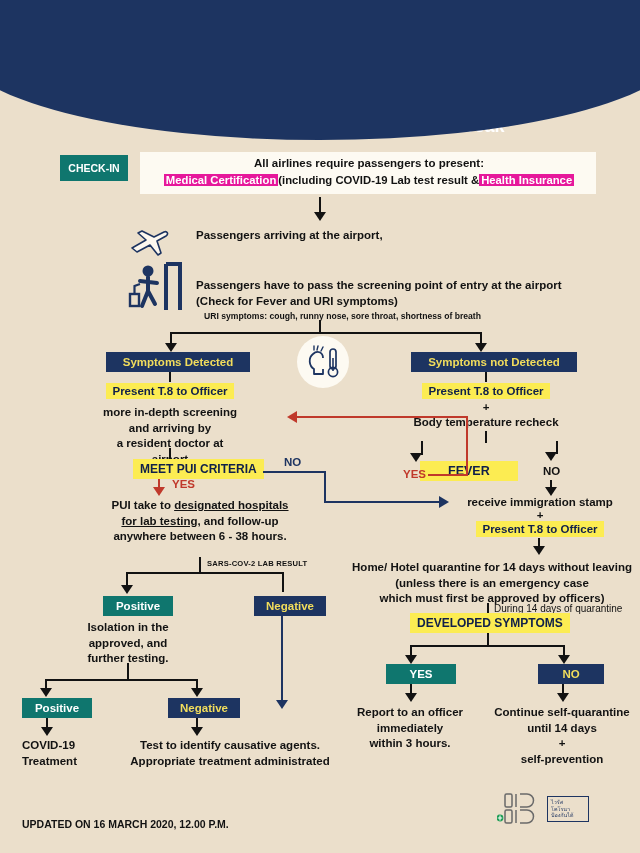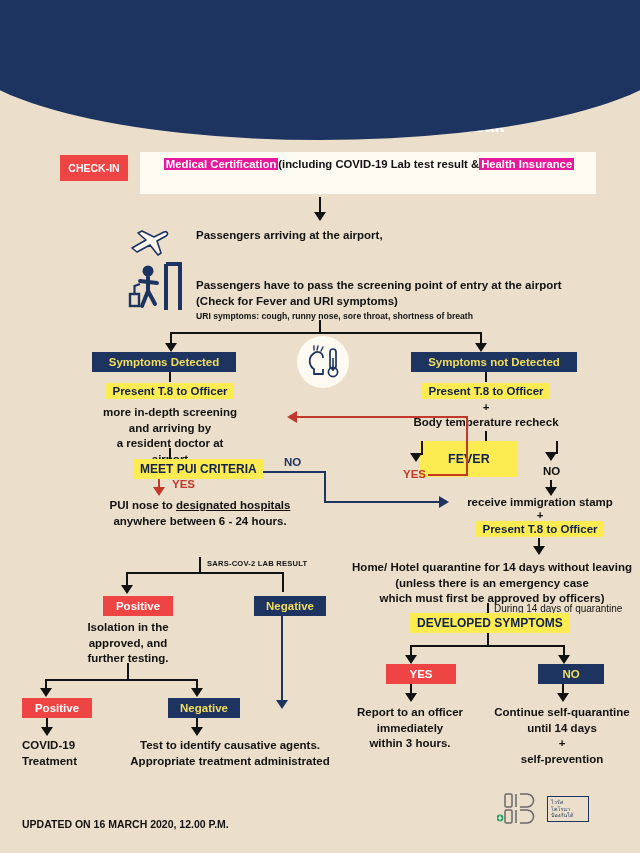--- a/index.html
+++ b/index.html
@@ -32,21 +32,21 @@
     color:#ffffff;font-size:11.5px;font-weight:bold;margin-top:14px;line-height:1.45;
   }
   
   .abs{position:absolute;}
   .ctr{text-align:center;}
   .navybox{
     background:#1d3461;color:#f2dd5c;font-weight:bold;font-size:11.5px;
     padding:4px 8px;text-align:center;white-space:nowrap;
   }
   .redbox{
-    background:#ef4444;color:#ffffff;font-weight:bold;font-size:11.5px;
+    background:#0f766e;color:#ffffff;font-weight:bold;font-size:11.5px;
     padding:4px 10px;text-align:center;white-space:nowrap;
   }
   .yellowhl{
     background:#fcec52;color:#10204a;font-weight:bold;font-size:11.5px;
     padding:2px 6px;display:inline-block;white-space:nowrap;
   }
   .pinkhl{
     background:#e6189b;color:#ffffff;font-weight:bold;display:inline-block;
     padding:0 2px;
   }
@@ -106,20 +106,21 @@
   <div id="subtitle">regarding The COVID-19 outbreak</div>
   <div id="scenario">
     <div>Scenario 1: Passengers from The Disease Infected Zone;</div>
     <div>(China - Hong Kong, Macao, Italy, Iran, South Korea)</div>
   </div>
 </div>
 
 <div id="checkin-strip"></div>
 <div class="abs redbox" style="left:60px;top:155px;width:68px;height:26px;line-height:26px;padding:0;font-size:10.5px;z-index:3;">CHECK-IN</div>
 <div class="abs" style="left:146px;top:156px;width:446px;z-index:3;">
+  <div class="txt ctr">All airlines require passengers to present:</div>
   <div class="ctr" style="margin-top:2px;font-size:11.3px;font-weight:bold;color:#121212;white-space:nowrap;">
     <span class="pinkhl">Medical Certification</span><span>(including COVID-19 Lab test result &amp;</span><span class="pinkhl">Health Insurance</span>
   </div>
 </div>
 
 <div class="abs vline" style="left:319px;top:197px;height:16px;"></div>
 <div class="abs arrow-d" style="left:314px;top:212px;"></div>
 
 <svg class="abs" style="left:128px;top:228px;" width="42" height="30" viewBox="0 0 42 30">
   <path d="M4 20 L18 12 L10 5 L14 3 L26 9 L36 4 C39 2.6 41 6 38 8 L29 13 L33 25 L30 27 L22 17 L9 24 Z" fill="#fdf8ef" stroke="#1d3461" stroke-width="1.6" stroke-linejoin="round"></path>
@@ -133,40 +134,40 @@
   <path d="M8.5 36 L8.5 28 L14 26" fill="none" stroke="#1d3461" stroke-width="2.2"></path>
 </svg>
 
 <div class="abs" style="left:196px;top:228px;width:440px;">
   <div class="txt">Passengers arriving at the airport,</div>
 </div>
 
 <div class="abs" style="left:196px;top:278px;width:440px;">
   <div class="txt">Passengers have to pass the screening point of entry at the airport</div>
   <div class="txt">(Check for Fever and URI symptoms)</div>
-  <div class="txt-s" style="margin-top:2px;">URI symptoms: cough, runny nose, sore throat, shortness of breath</div>
+  <div class="txt-s" style="margin-top:2px;margin-left:8px;">URI symptoms: cough, runny nose, sore throat, shortness of breath</div>
 </div>
 
 <div class="abs vline" style="left:319px;top:320px;height:14px;"></div>
 <div class="abs hline" style="left:170px;top:332px;width:312px;"></div>
 <div class="abs vline" style="left:170px;top:332px;height:12px;"></div>
 <div class="abs arrow-d" style="left:165px;top:343px;"></div>
 <div class="abs vline" style="left:480px;top:332px;height:12px;"></div>
 <div class="abs arrow-d" style="left:475px;top:343px;"></div>
 
 <div id="fever-icon-circle"></div>
 <svg class="abs" style="left:305px;top:344px;" width="38" height="38" viewBox="0 0 38 38">
   <path d="M18 14 C18 8 12 6 8 10 C3 14 4 22 9 25 L9 30 L18 30 L18 25" fill="none" stroke="#1d3461" stroke-width="1.8" stroke-linejoin="round"></path>
   <path d="M12 6 L13 2 M16 7 L18 3 M9 6 L9 2" stroke="#1d3461" stroke-width="1.4" stroke-linecap="round"></path>
   <rect x="25" y="5" width="6" height="20" rx="3" fill="none" stroke="#1d3461" stroke-width="1.7"></rect>
   <circle cx="28" cy="28" r="4.6" fill="none" stroke="#1d3461" stroke-width="1.7"></circle>
   <path d="M28 14 L28 27" stroke="#1d3461" stroke-width="1.6"></path>
 </svg>
 
-<div class="abs navybox" style="left:92px;top:352px;width:128px;">Symptoms Detected</div>
+<div class="abs navybox" style="left:106px;top:352px;width:128px;">Symptoms Detected</div>
 <div class="abs vline" style="left:169px;top:372px;height:10px;"></div>
 <div class="abs" style="left:106px;top:381px;width:128px;text-align:center;">
   <span class="yellowhl">Present T.8 to Officer</span>
 </div>
 
 <div class="abs ctr" style="left:100px;top:405px;width:140px;">
   <div class="txt">more in-depth screening</div>
   <div class="txt">and arriving by</div>
   <div class="txt">a resident doctor at airport</div>
 </div>
@@ -180,22 +181,23 @@
 <div class="abs hline-navy" style="left:263px;top:471px;width:63px;"></div>
 <div class="abs vline-navy" style="left:324px;top:471px;height:32px;"></div>
 <div class="abs hline-navy" style="left:324px;top:501px;width:116px;"></div>
 <div class="abs arrow-r-navy" style="left:439px;top:496px;"></div>
 
 <div class="abs vline-red" style="left:158px;top:479px;height:10px;"></div>
 <div class="abs arrow-d-red" style="left:153px;top:487px;"></div>
 <div class="abs redtxt" style="left:172px;top:478px;">YES</div>
 
 <div class="abs ctr" style="left:100px;top:498px;width:200px;">
-  <div class="txt"><span>PUI nose to </span><span style="text-decoration:underline;">designated hospitals</span></div>
-  <div class="txt">anywhere between 6 - 24 hours.</div>
+  <div class="txt"><span>PUI take to </span><span style="text-decoration:underline;">designated hospitals</span></div>
+  <div class="txt"><span style="text-decoration:underline;">for lab testing</span><span>, and follow-up</span></div>
+  <div class="txt">anywhere between 6 - 38 hours.</div>
 </div>
 
 <div class="abs vline" style="left:199px;top:557px;height:17px;"></div>
 <div class="abs txt-s" style="left:207px;top:559px;font-size:7.6px;letter-spacing:.2px;">SARS-COV-2 LAB RESULT</div>
 <div class="abs hline" style="left:126px;top:572px;width:158px;"></div>
 <div class="abs vline" style="left:126px;top:572px;height:14px;"></div>
 <div class="abs arrow-d" style="left:121px;top:585px;"></div>
 <div class="abs vline" style="left:282px;top:572px;height:20px;"></div>
 
 <div class="abs redbox" style="left:103px;top:596px;width:50px;">Positive</div>
@@ -237,21 +239,21 @@
 <div class="abs navybox" style="left:411px;top:352px;width:150px;">Symptoms not Detected</div>
 <div class="abs vline" style="left:485px;top:372px;height:10px;"></div>
 <div class="abs" style="left:411px;top:381px;width:150px;text-align:center;">
   <span class="yellowhl">Present T.8 to Officer</span>
 </div>
 <div class="abs txt ctr" style="left:411px;top:400px;width:150px;">+</div>
 <div class="abs txt ctr" style="left:391px;top:415px;width:190px;">Body temperature recheck</div>
 <div class="abs vline" style="left:485px;top:431px;height:12px;"></div>
 
 <div class="abs" style="left:420px;top:441px;">
-  <span class="yellowhl" style="font-size:12.5px;padding:11px 28px;">FEVER</span>
+  <span class="yellowhl" style="font-size:12.5px;padding:3px 28px;margin-top:20px;">FEVER</span>
 </div>
 
 <div class="abs vline" style="left:421px;top:441px;height:14px;"></div>
 <div class="abs arrow-d" style="left:410px;top:453px;"></div>
 <div class="abs redtxt" style="left:403px;top:468px;">YES</div>
 <div class="abs hline-red" style="left:428px;top:474px;width:40px;"></div>
 <div class="abs vline-red" style="left:466px;top:416px;height:58px;"></div>
 <div class="abs hline-red" style="left:296px;top:416px;width:172px;"></div>
 <div class="abs arrow-l-red" style="left:287px;top:411px;"></div>
 

